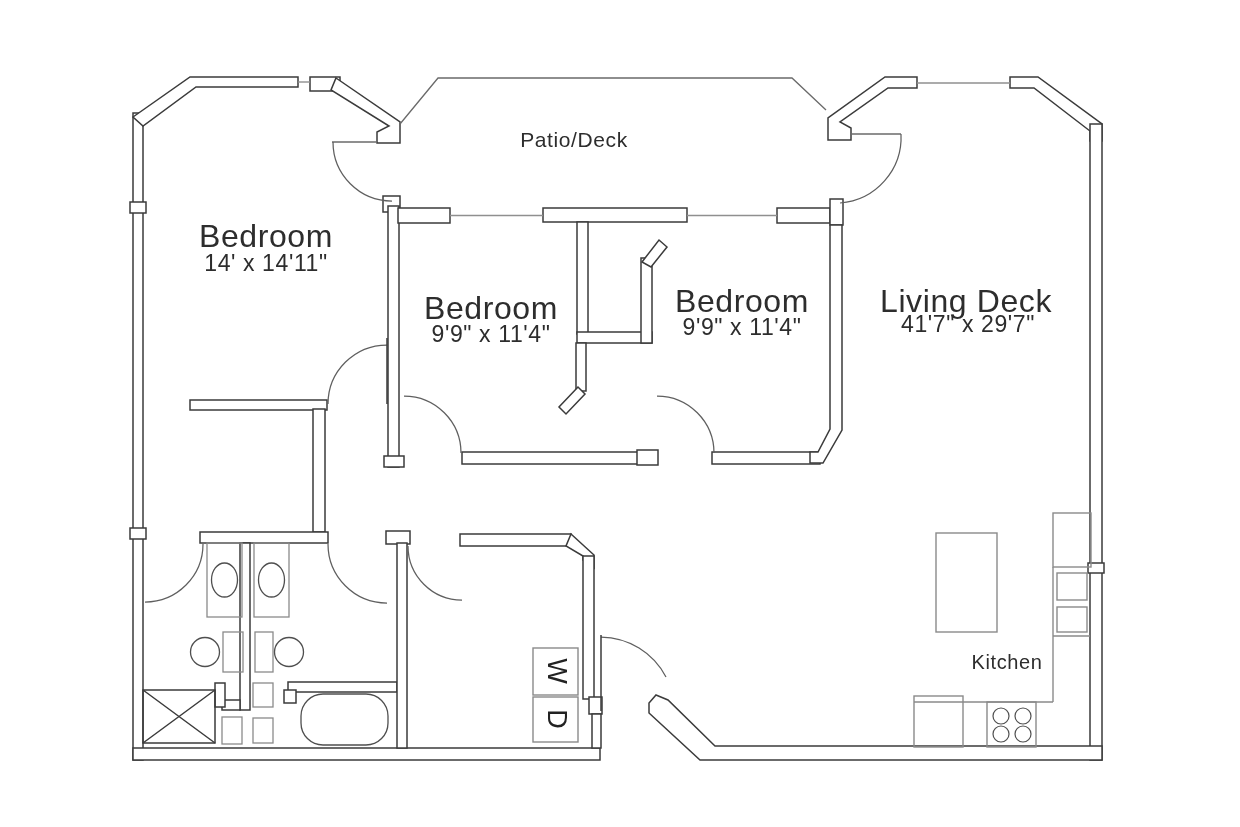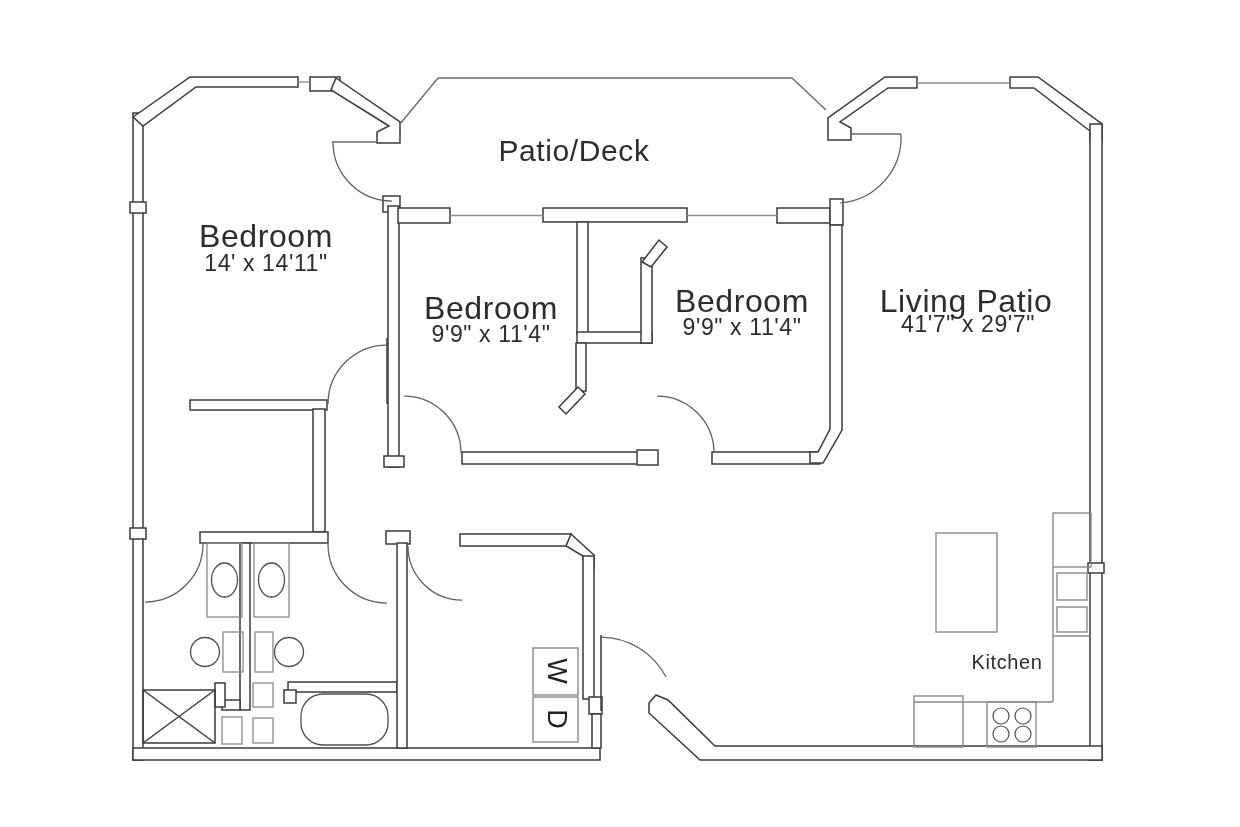--- a/index.html
+++ b/index.html
@@ -15,21 +15,21 @@
     position:absolute;
     transform:translate(-50%,-50%);
     color:#2d2d2d;
     white-space:nowrap;
     letter-spacing:0.6px;
     text-align:center;
     line-height:1;
   }
   .room-name{font-size:32px;}
   .room-size{font-size:23px;}
-  .patio-name{font-size:30px;margin-top:12px;}
+  .patio-name{font-size:21px;}
   .kitchen-name{font-size:20px;margin-left:40px;}
   .appliance-letter{
     position:absolute;
     transform:translate(-50%,-50%) rotate(90deg);
     font-size:27px;
     color:#222;
     letter-spacing:0;
   }
 </style>
 </head>
@@ -180,21 +180,21 @@
 
   <div class="lbl room-name" style="left:266px;top:236px;">Bedroom</div>
   <div class="lbl room-size" style="left:266px;top:263px;">14' x 14'11"</div>
 
   <div class="lbl room-name" style="left:491px;top:308px;">Bedroom</div>
   <div class="lbl room-size" style="left:491px;top:334px;">9'9" x 11'4"</div>
 
   <div class="lbl room-name" style="left:742px;top:301px;">Bedroom</div>
   <div class="lbl room-size" style="left:742px;top:327px;">9'9" x 11'4"</div>
 
-  <div class="lbl room-name" style="left:966px;top:301px;">Living Patio</div>
+  <div class="lbl room-name" style="left:966px;top:301px;">Living Deck</div>
   <div class="lbl room-size" style="left:968px;top:324px;">41'7" x 29'7"</div>
 
   <div class="lbl kitchen-name" style="left:967px;top:662px;">Kitchen</div>
 
   <div class="appliance-letter" style="left:556px;top:671px;">W</div>
   <div class="appliance-letter" style="left:556px;top:719px;">D</div>
 
 </div>
 
 </body></html>

